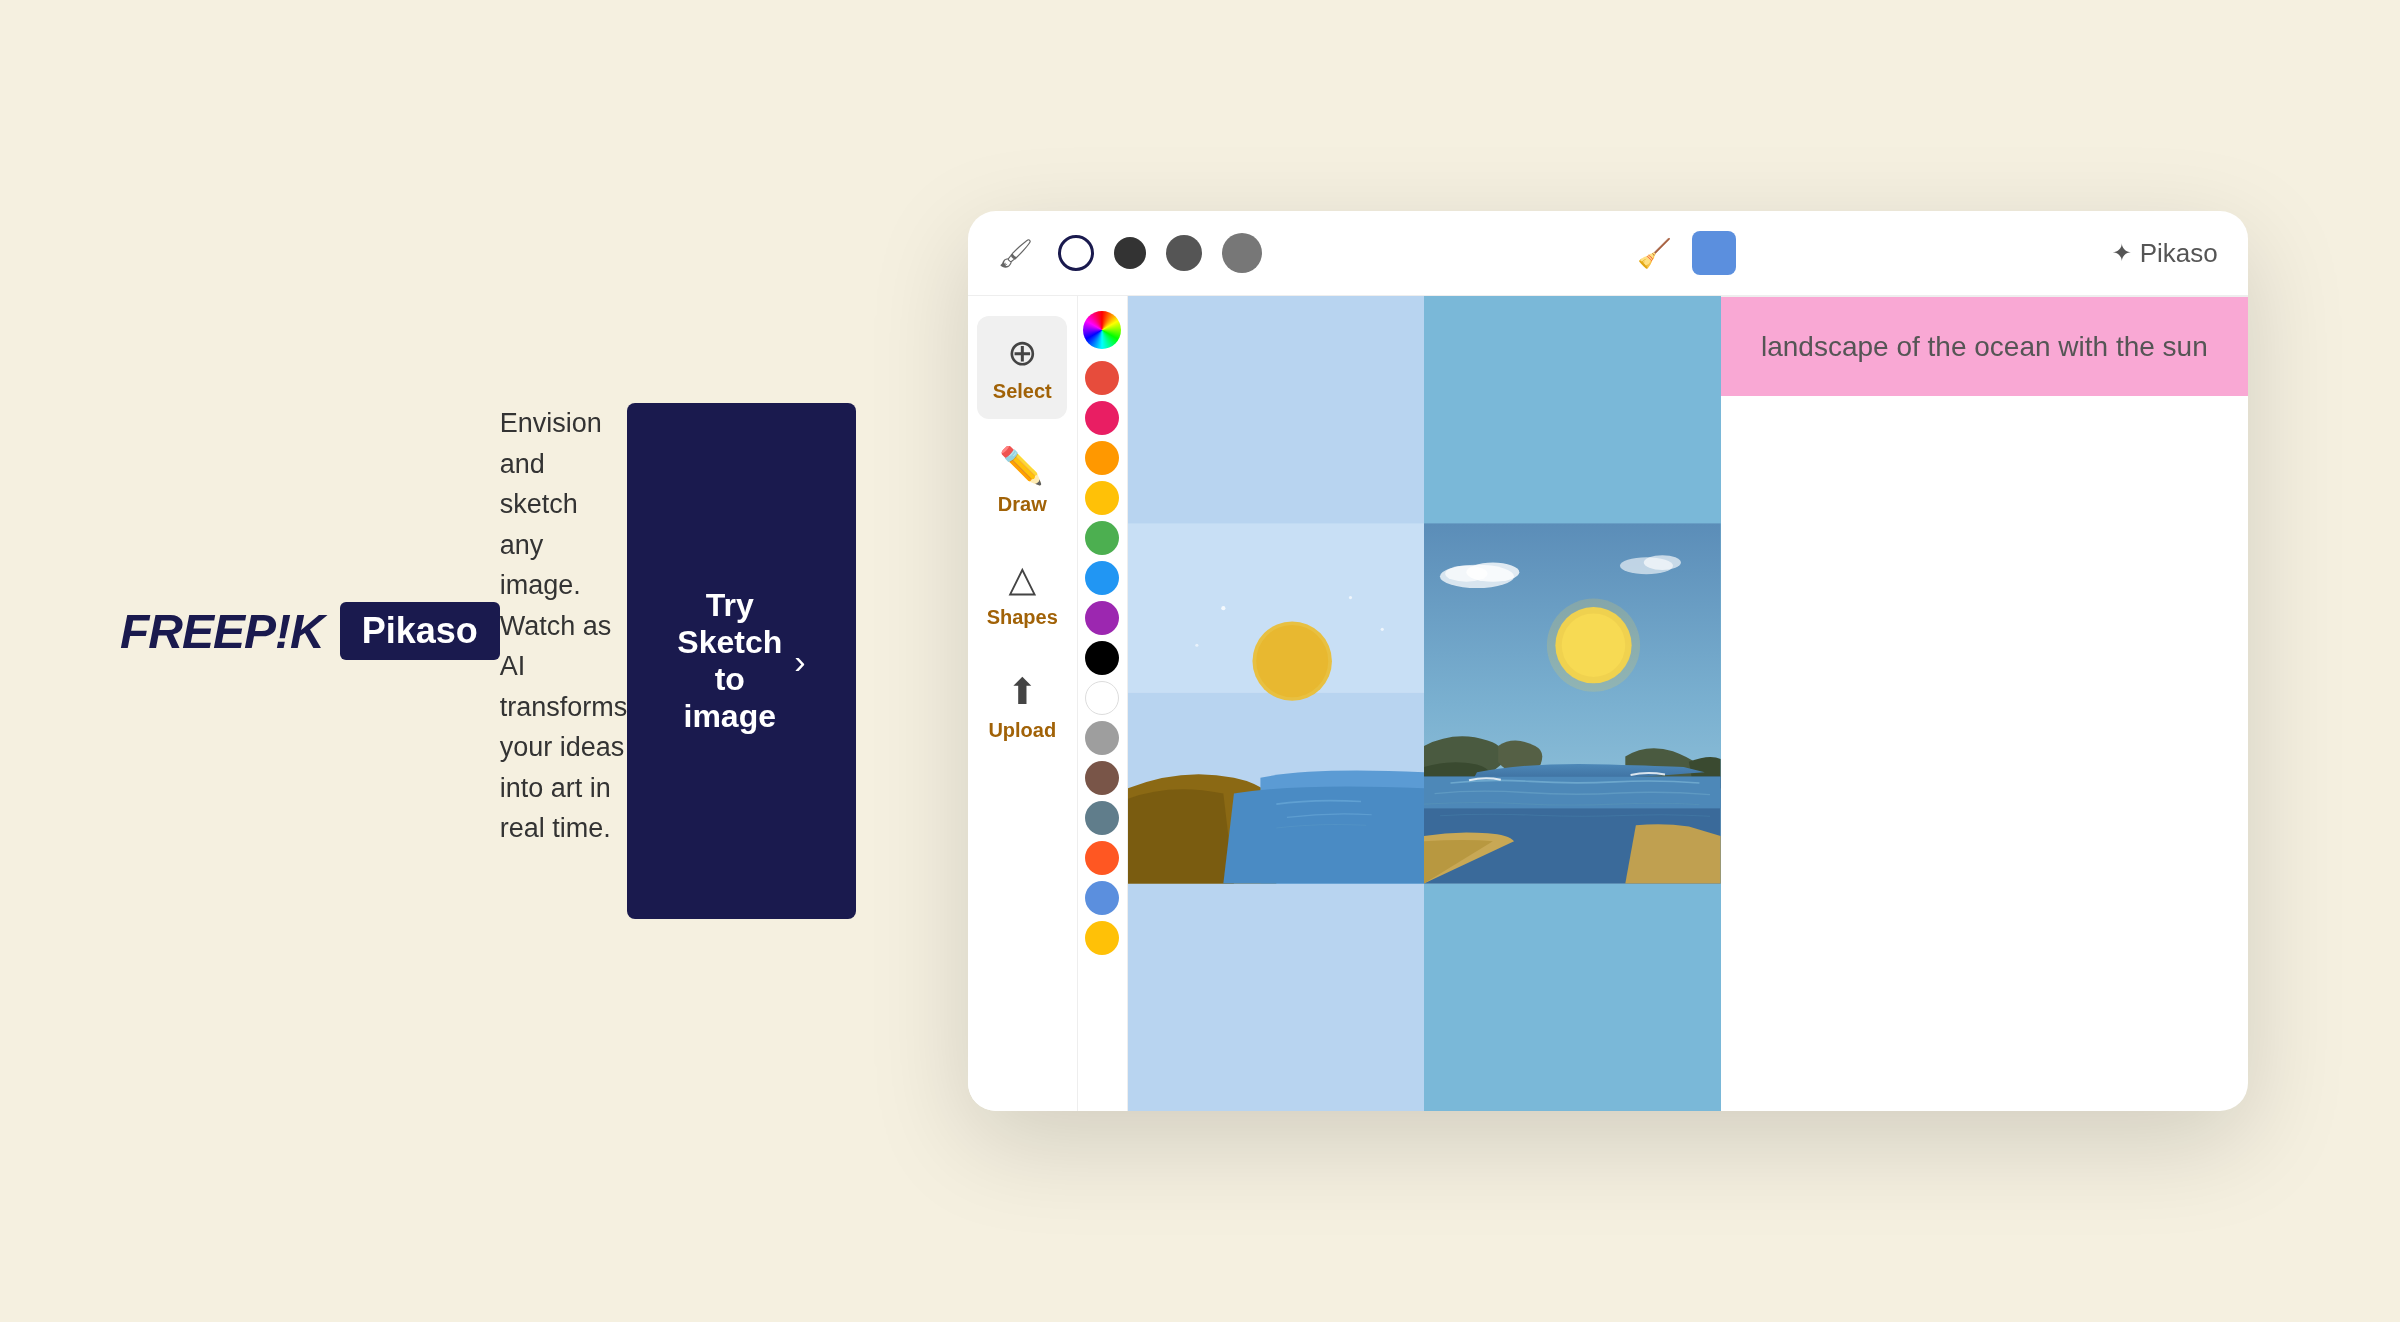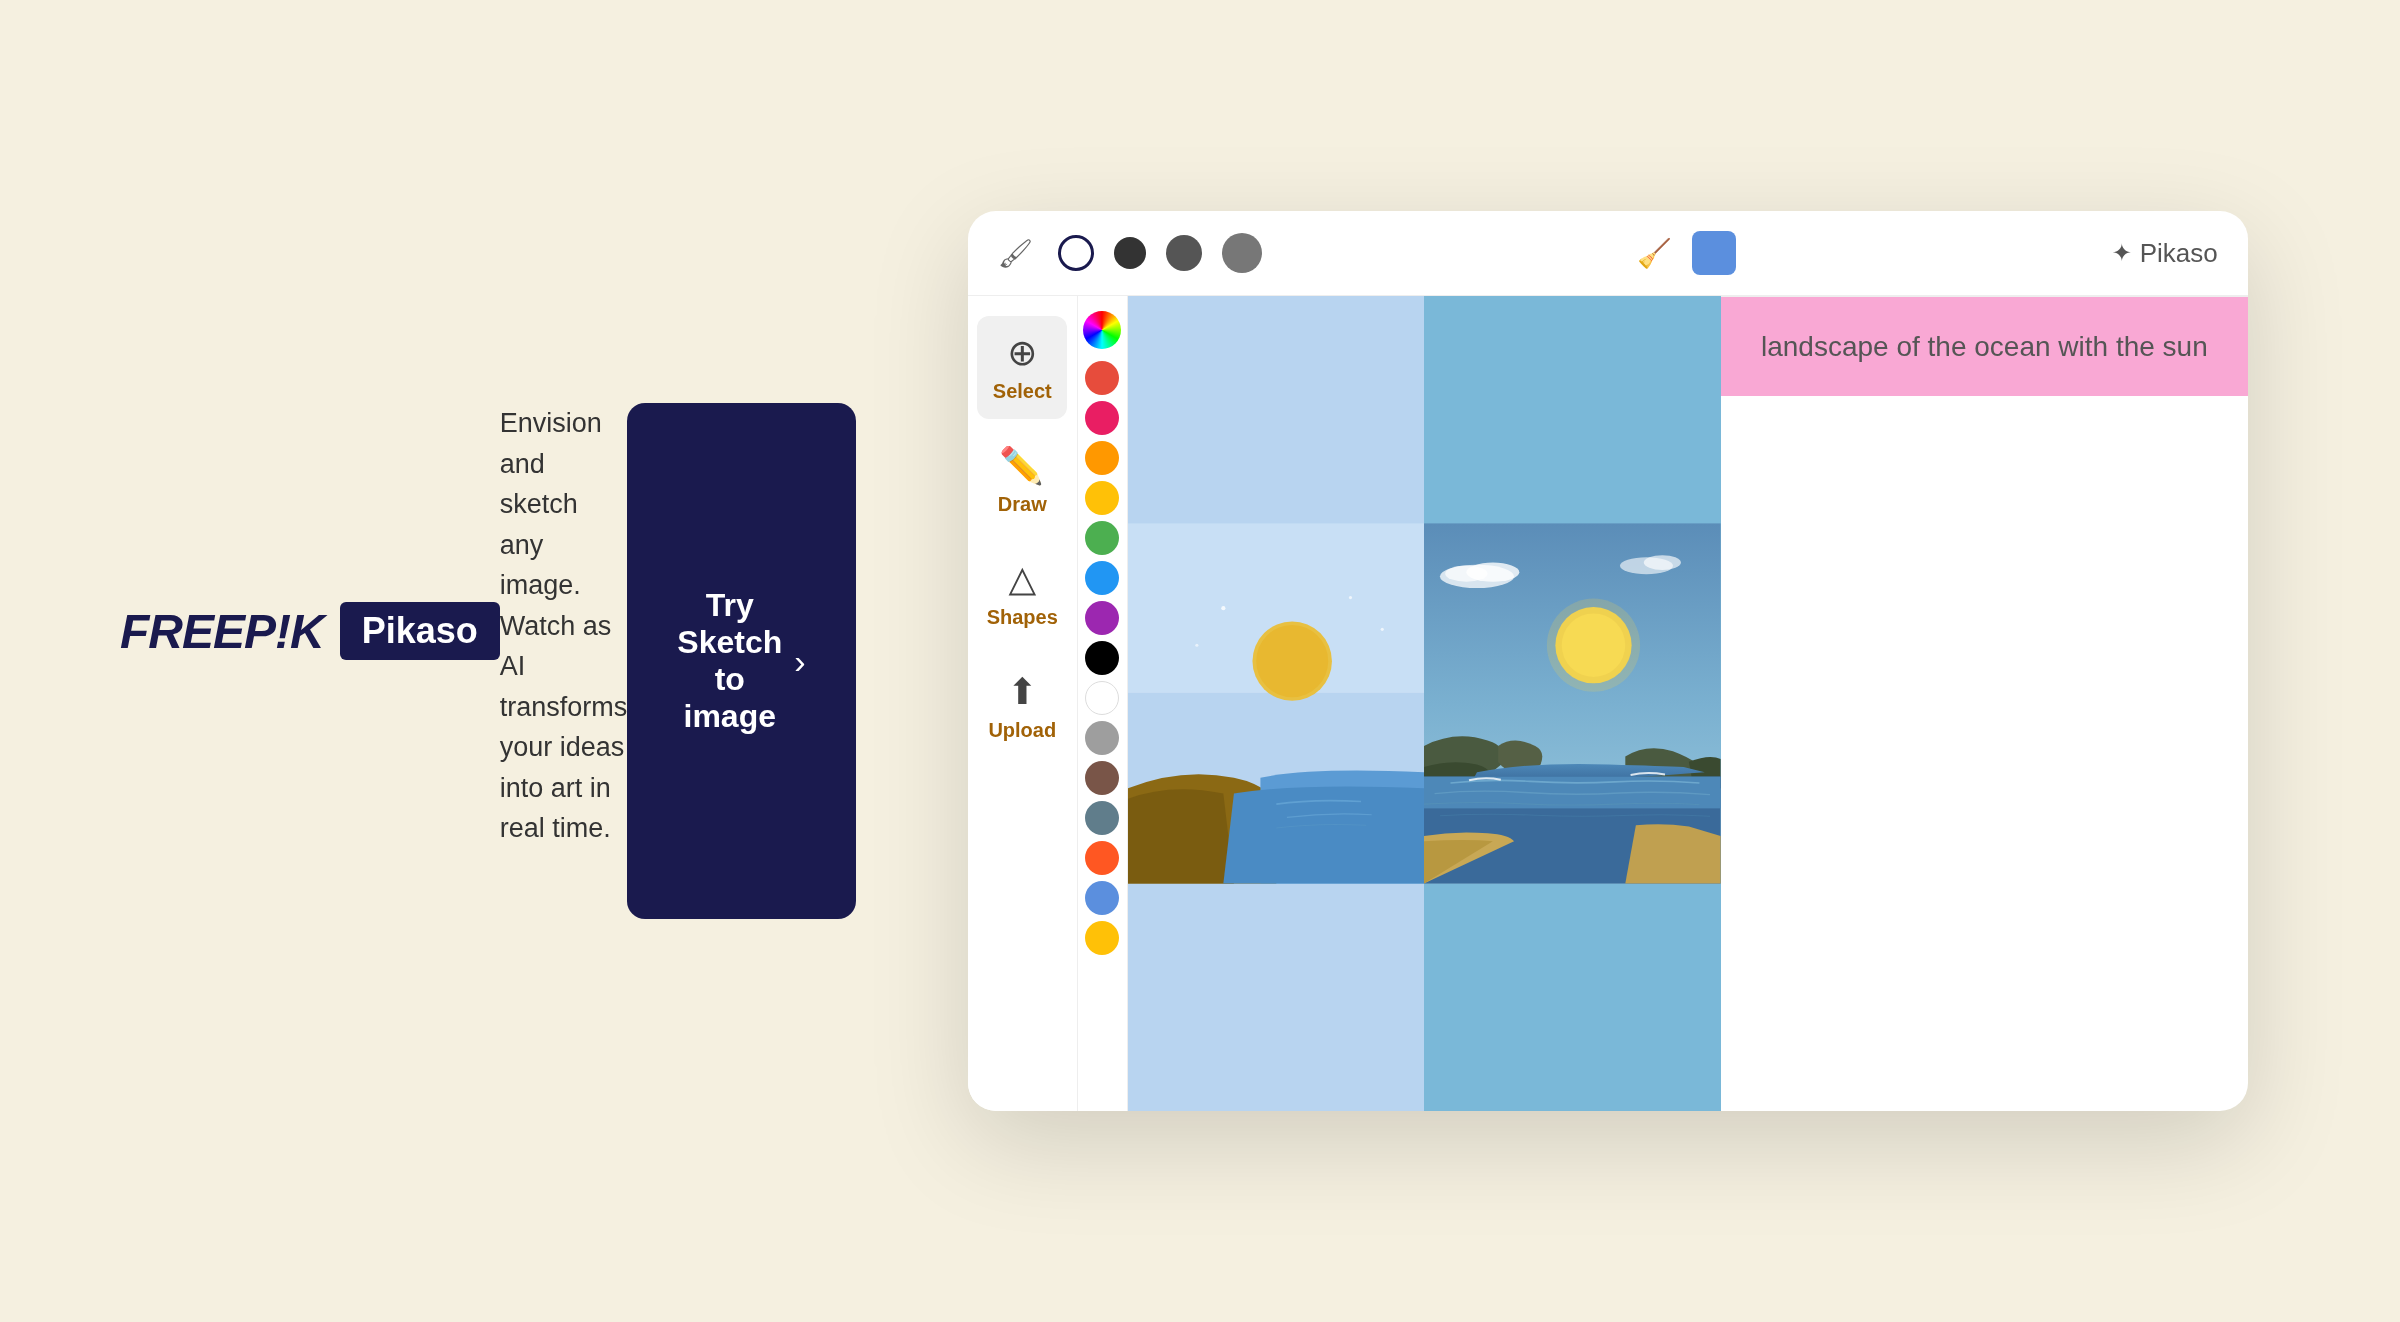--- a/index.html
+++ b/index.html
@@ -74,21 +74,21 @@
 
     .cta-button {
       display: inline-flex;
       align-items: center;
       gap: 12px;
       background-color: #1a1a4e;
       color: white;
       font-size: 32px;
       font-weight: 600;
       padding: 28px 50px;
-      border-radius: 18px;
+      border-radius: 8px;
       cursor: pointer;
       border: none;
       width: fit-content;
     }
 
     .cta-button .arrow {
       font-size: 34px;
       font-weight: 400;
     }
 

